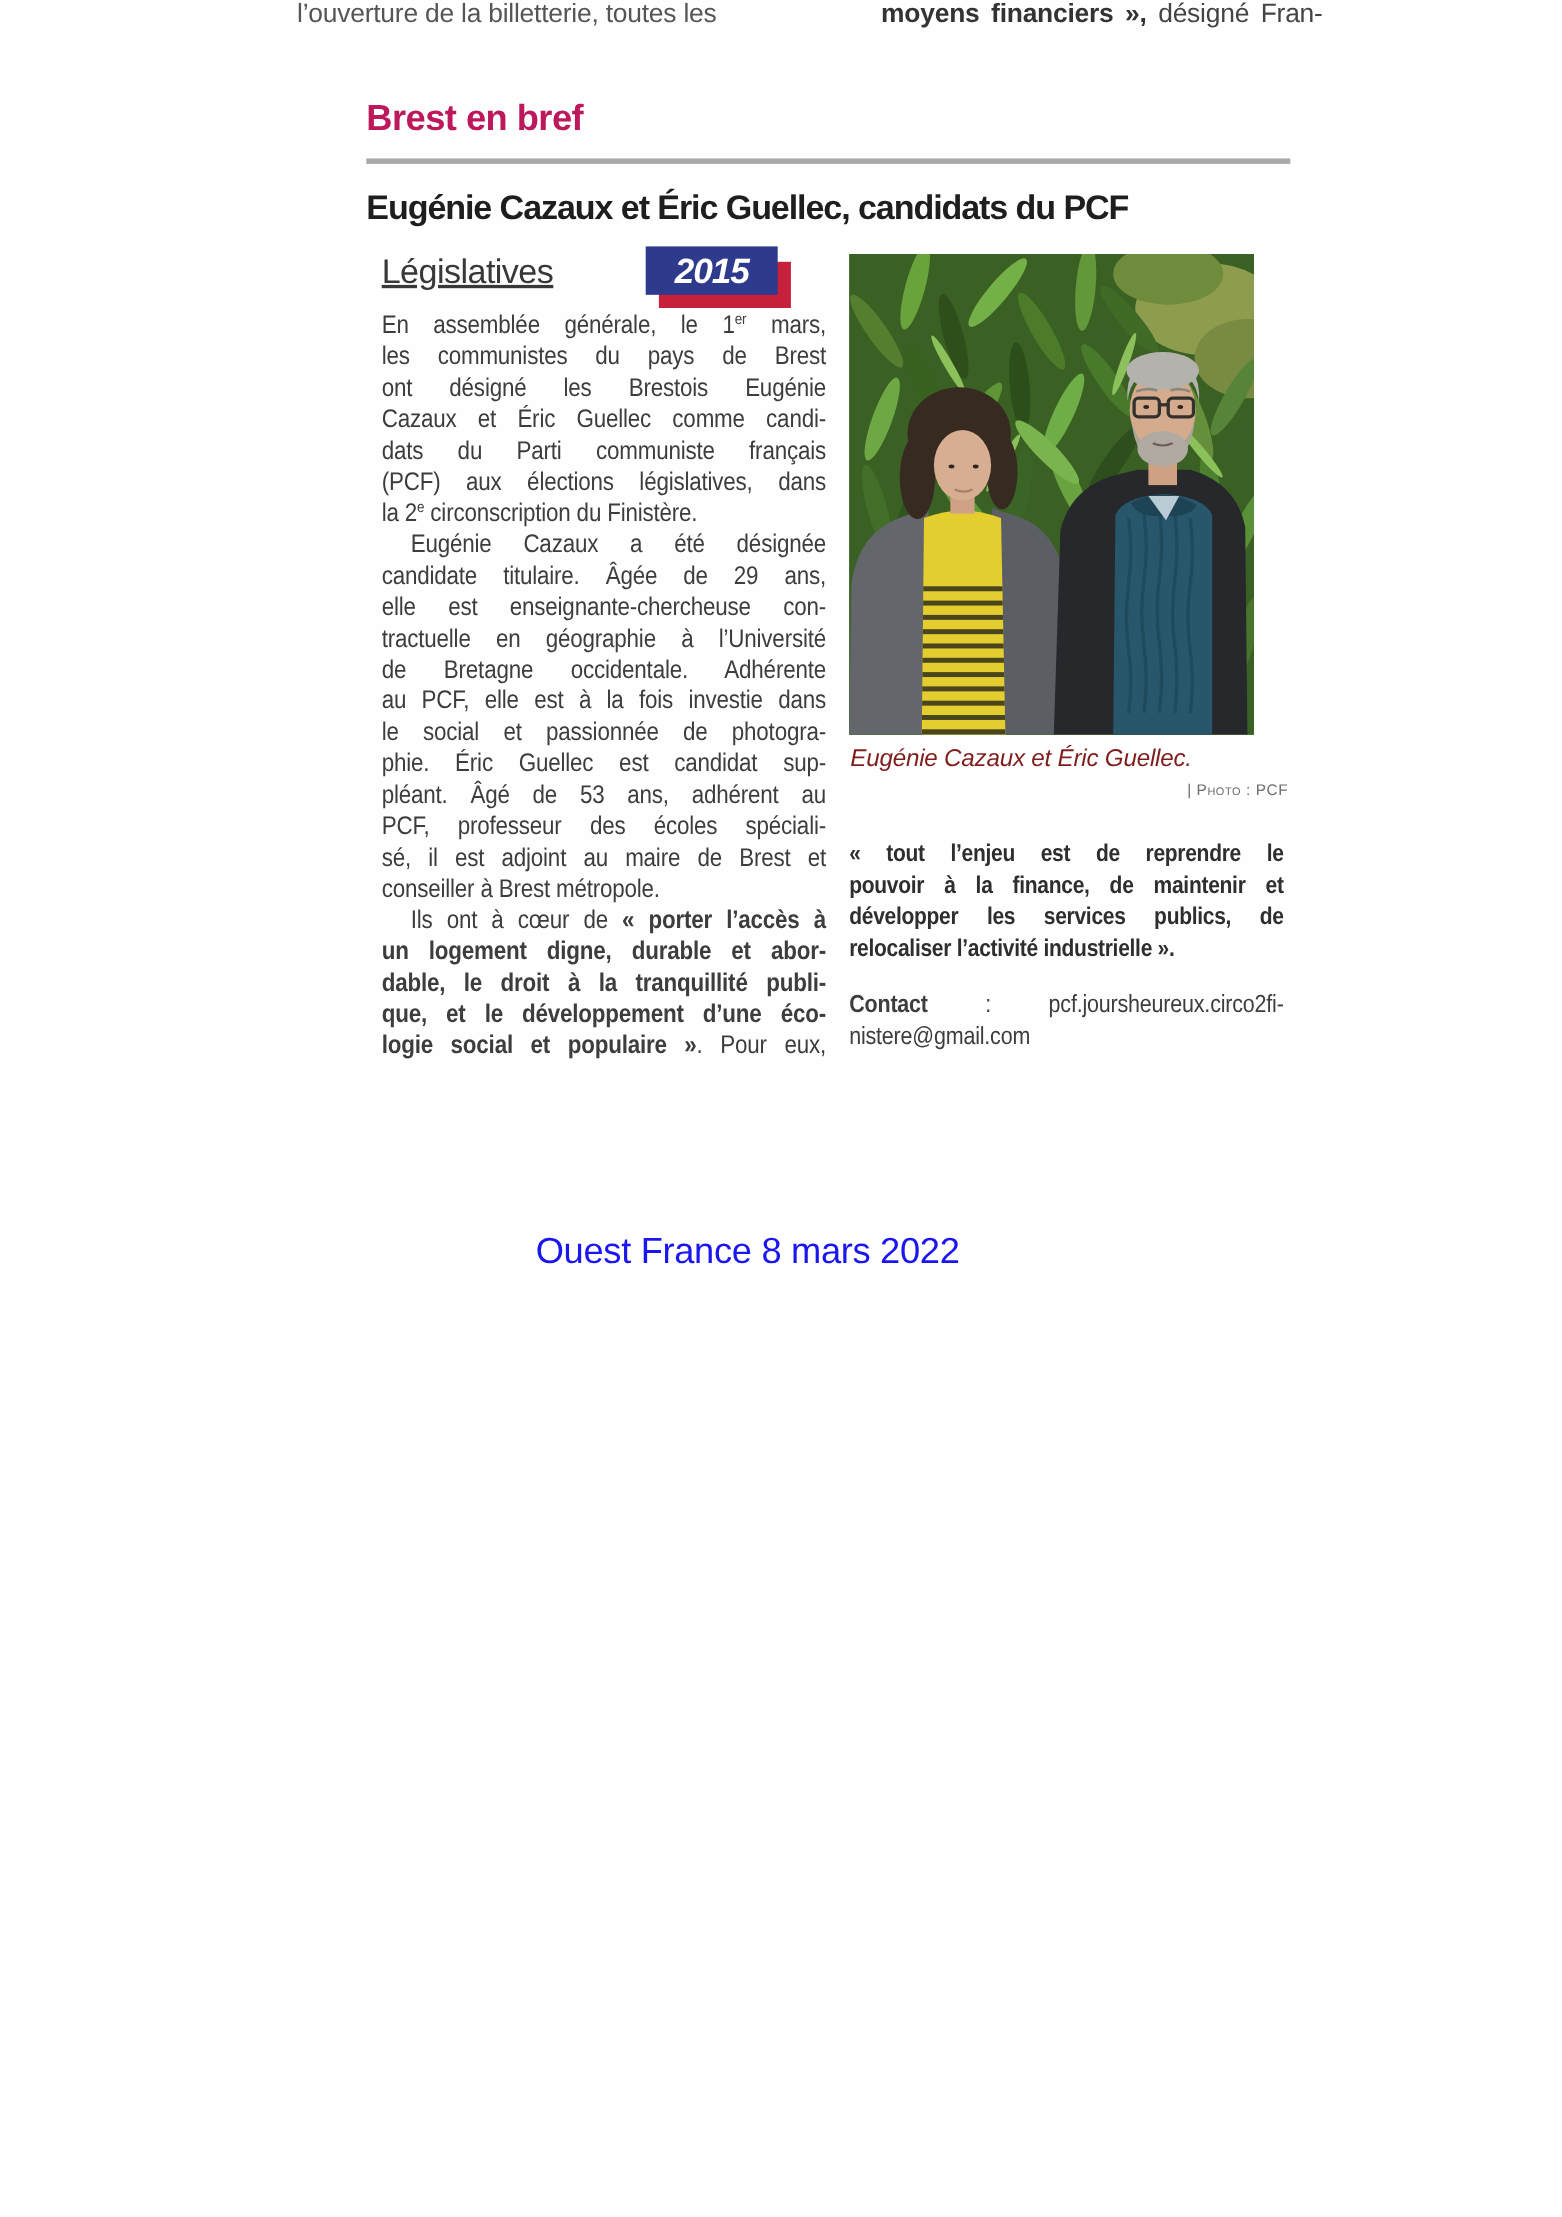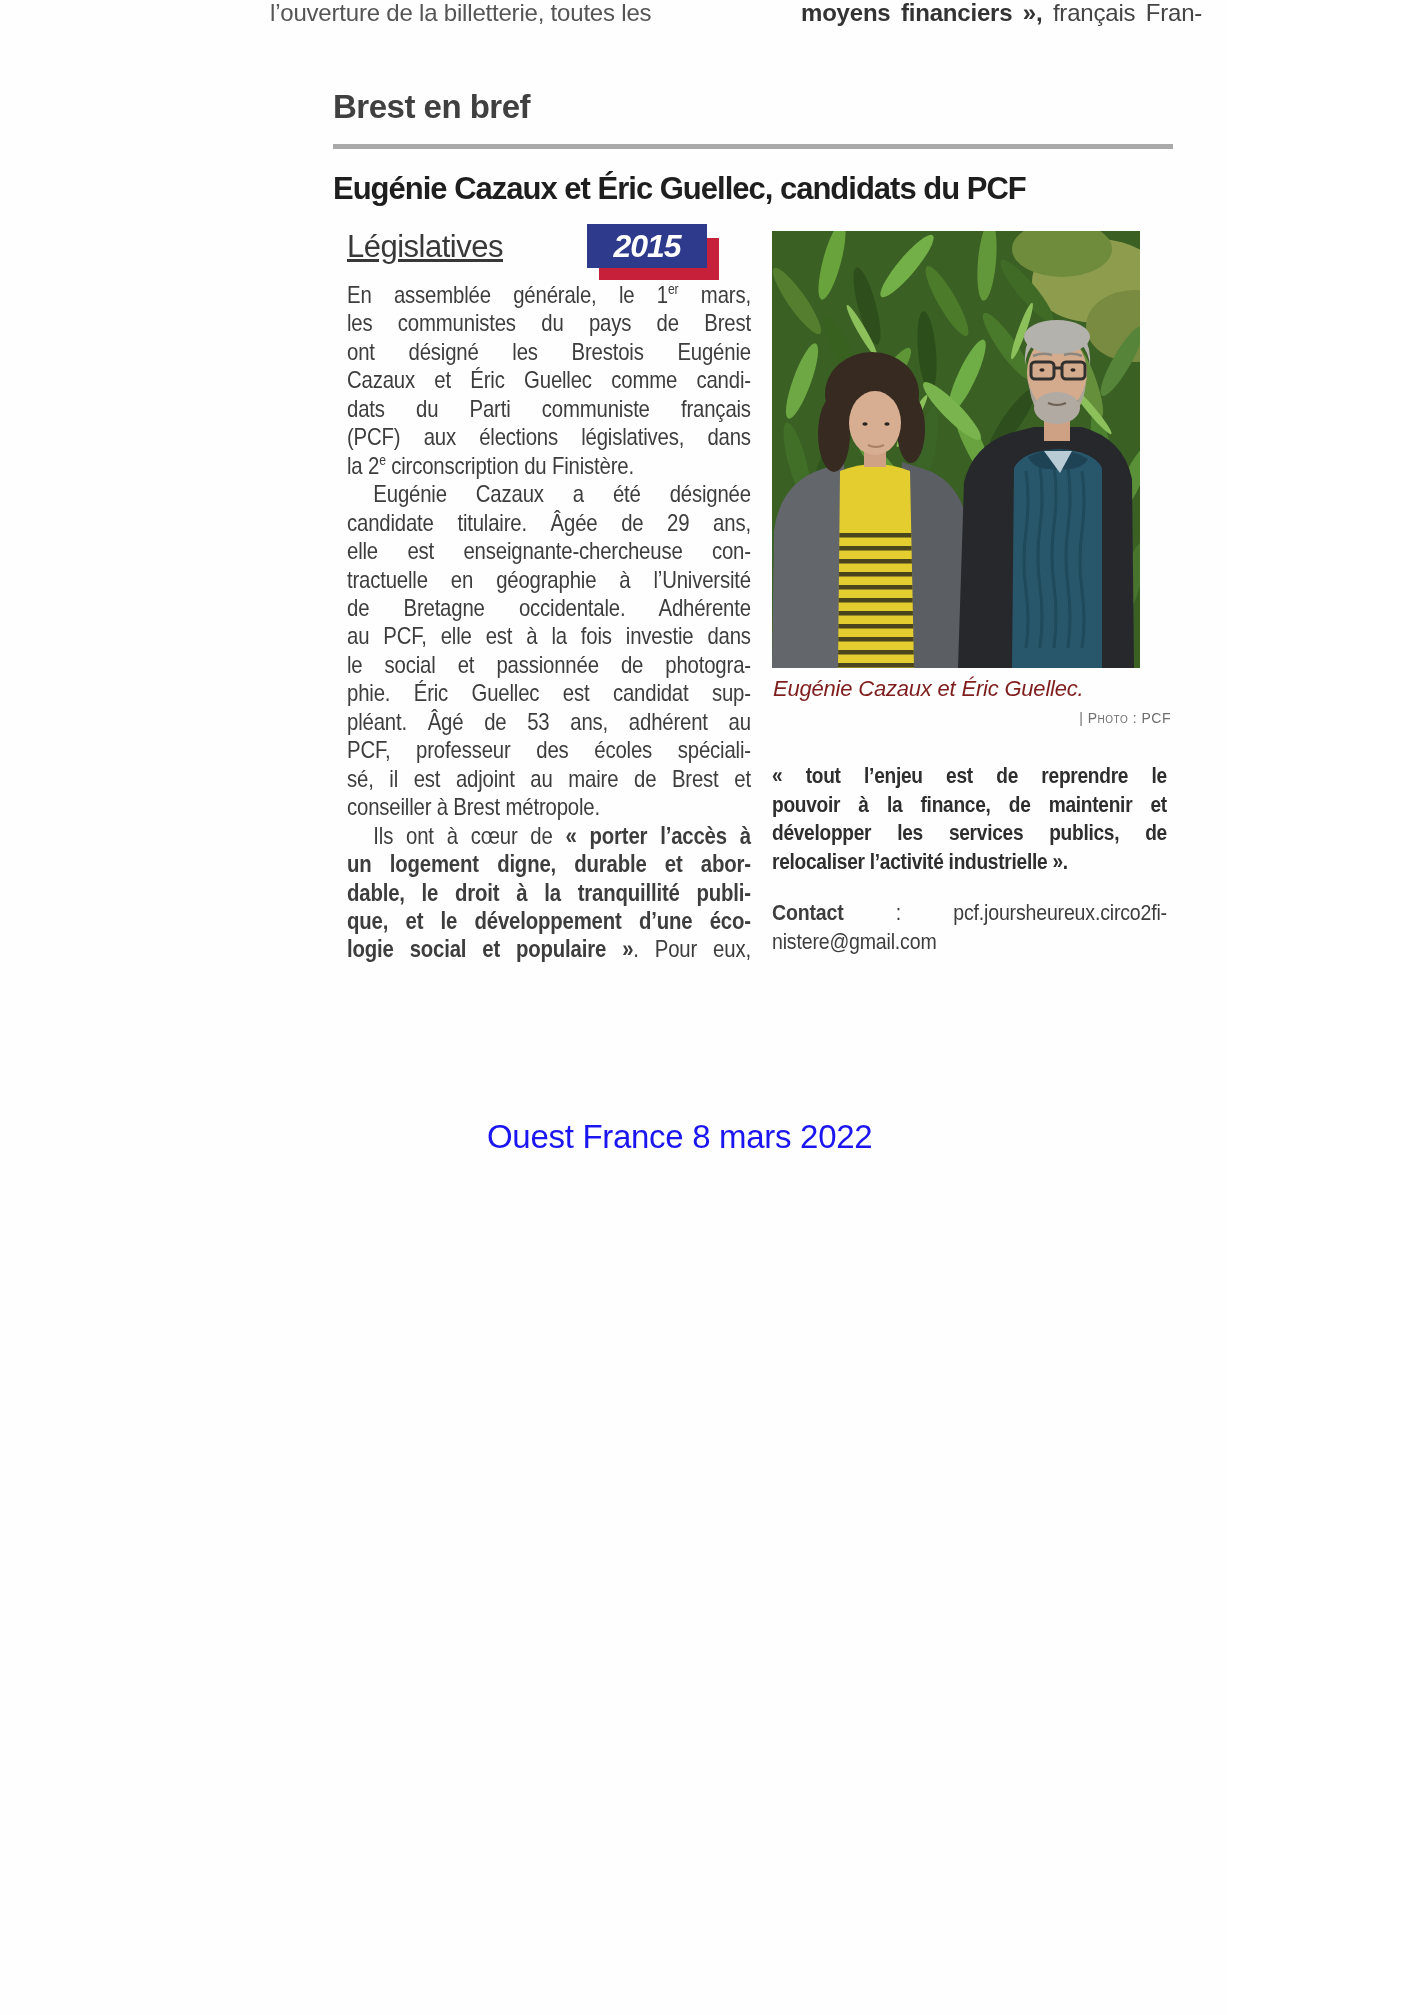--- a/index.html
+++ b/index.html
@@ -14,21 +14,21 @@
   }
   .abs{position:absolute;}
   .b{font-weight:700;}
 
   
   .topfrag-left{left:270px;top:0px;font-size:24px;line-height:26px;color:#555;letter-spacing:-0.2px;}
   .topfrag-right{left:801px;top:0px;font-size:24px;line-height:26px;color:#444;letter-spacing:-0.2px;word-spacing:4px;}
   .topfrag-right .b{color:#333;}
 
   
-  .section-heading{left:333px;top:88px;font-size:33px;font-weight:700;color:#404040;letter-spacing:-0.5px;margin:0;}
+  .section-heading{left:333px;top:88px;font-size:33px;font-weight:700;color:#be185d;letter-spacing:-0.5px;margin:0;}
   .rule{left:333px;top:144px;width:840px;height:5px;background:#a9a9a9;}
 
   
   .title{left:333px;top:171px;font-size:31px;font-weight:700;color:#1e1e1e;letter-spacing:-1px;margin:0;white-space:nowrap;}
 
   
   .kicker{left:347px;top:229px;font-size:31px;font-weight:500;color:#383838;letter-spacing:-0.5px;text-decoration:underline;}
   .badge-red{left:599px;top:238px;width:120px;height:42px;background:#c6203a;}
   .badge-blue{
     left:587px;top:224px;width:120px;height:44px;background:#2e3a8c;
@@ -67,21 +67,21 @@
 </style>
 </head>
 <body>
 
 <div class="page">
 
   <div class="abs topfrag-left">
     <span>l’ouverture de la billetterie, toutes les</span>
   </div>
   <div class="abs topfrag-right">
-    <span class="b">moyens financiers »,</span><span> français Fran-</span>
+    <span class="b">moyens financiers »,</span><span> désigné Fran-</span>
   </div>
 
   <h1 class="abs section-heading">Brest en bref</h1>
   <div class="abs rule"></div>
 
   <h2 class="abs title">Eugénie Cazaux et Éric Guellec, candidats du PCF</h2>
 
   <span class="abs kicker">Législatives</span>
   <div class="abs badge-red"></div>
   <div class="abs badge-blue">

